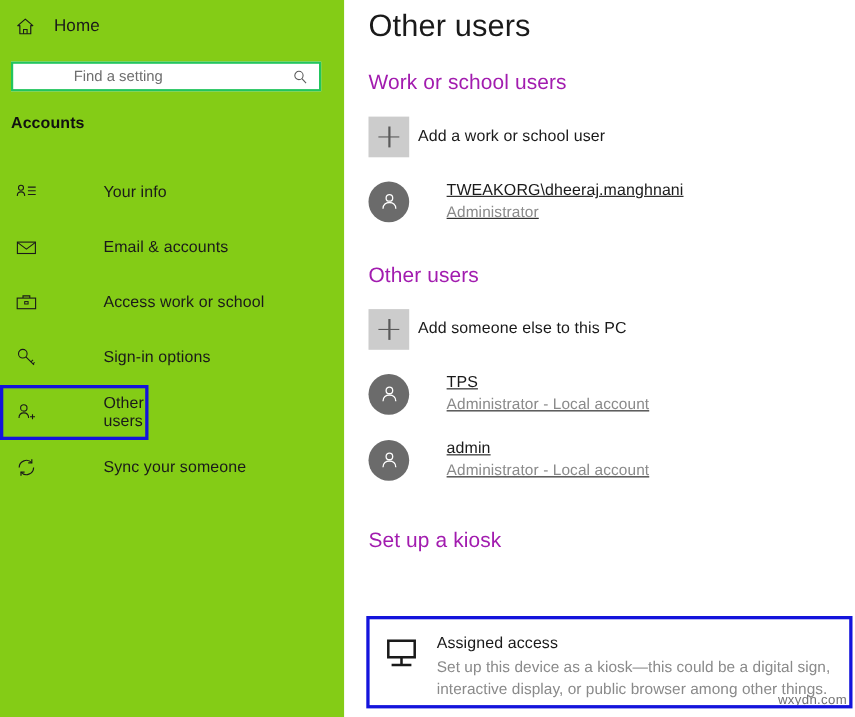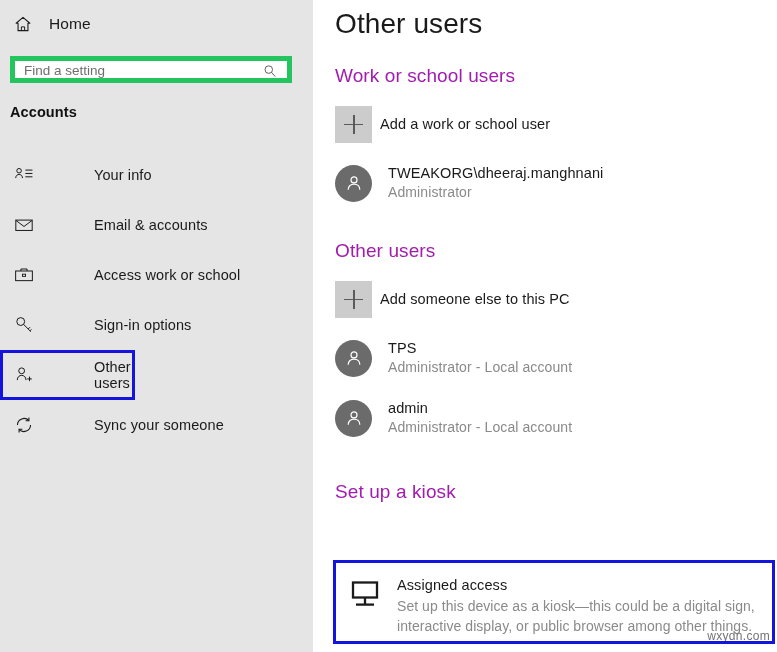--- a/index.html
+++ b/index.html
@@ -9,39 +9,39 @@
     font-family:"Liberation Sans", sans-serif;
     color:#1a1a1a;
     overflow:hidden;
     position:relative;
   }
   #app{display:flex;width:777px;height:652px;position:relative;}
 
   
   #sidebar{
     width:313px;height:652px;
-    background:#e5e5e5;
+    background:#84cc16;
     flex:0 0 313px;
     position:relative;
     box-sizing:border-box;
   }
   .home-row{
     display:flex;align-items:center;
     height:30px;margin-top:9px;padding-left:14px;
   }
   .home-icon{width:18px;height:18px;display:block;}
   .home-label{font-size:15.5px;color:#1a1a1a;margin-left:17px;letter-spacing:.1px;}
 
   .search-wrap{
     position:absolute;left:10px;top:56px;
     width:282px;height:27px;
     background:#ffffff;
-    border:5px solid #22c55e;
+    border:2px solid #22c55e;
     box-sizing:border-box;
-    display:flex;align-items:flex-end;
+    display:flex;align-items:center;padding-left:46px;
   }
   .search-input-fake{
     flex:1;font-size:13.5px;color:#6e6e6e;
     padding-left:9px;white-space:nowrap;overflow:hidden;
   }
   .search-icon{width:14px;height:14px;margin-right:10px;display:block;flex:0 0 14px;}
 
   .accounts-label{
     position:absolute;left:10px;top:104px;
     font-size:14.5px;font-weight:bold;color:#111;
@@ -92,21 +92,21 @@
   .plus-tile:after{left:18px;top:9px;width:1.6px;height:19px;}
   .add-label{font-size:14.5px;color:#1a1a1a;margin-left:8px;letter-spacing:.1px;}
 
   .user-row{display:flex;align-items:center;height:50px;margin-top:10px;}
   .avatar{
     width:37px;height:37px;border-radius:50%;
     background:#6b6b6b;flex:0 0 37px;
     display:flex;align-items:center;justify-content:center;
   }
   .avatar svg{width:20px;height:20px;display:block;}
-  .user-text{margin-left:16px;line-height:1.32;}
+  .user-text{margin-left:34px;line-height:1.32;text-decoration:underline;}
   .user-name{font-size:14.5px;color:#1a1a1a;letter-spacing:.1px;}
   .user-sub{font-size:14px;color:#8a8a8a;letter-spacing:.1px;}
 
   
   .kiosk-box{
     position:absolute;left:333px;top:560px;
     width:442px;height:84px;
     border:3px solid #1414dc;
     background:#ffffff;
     box-sizing:border-box;

